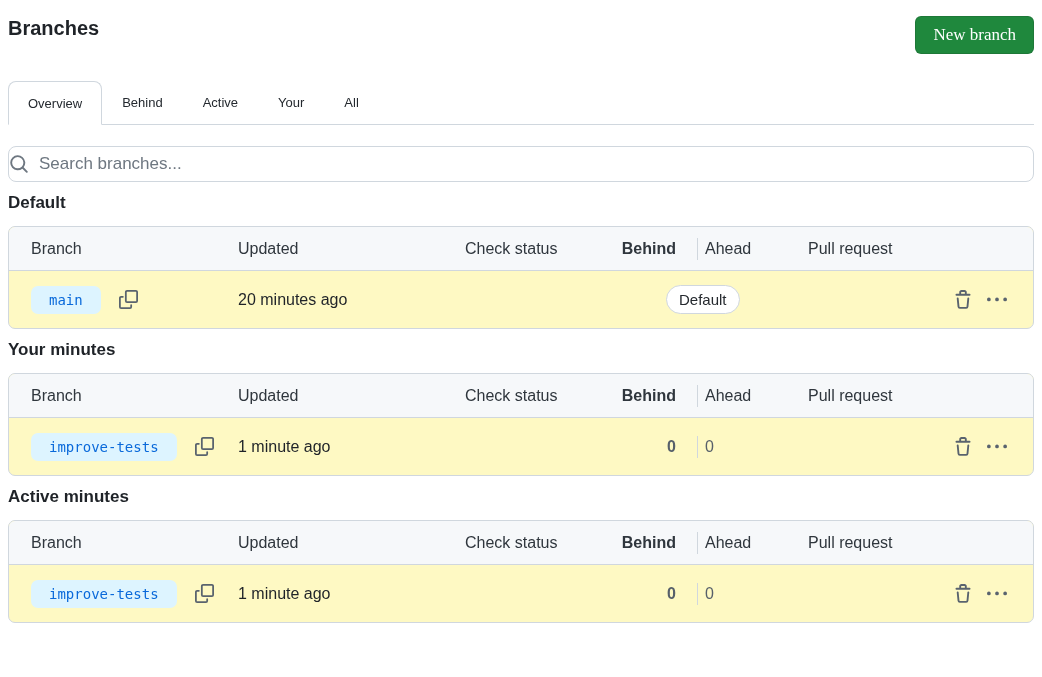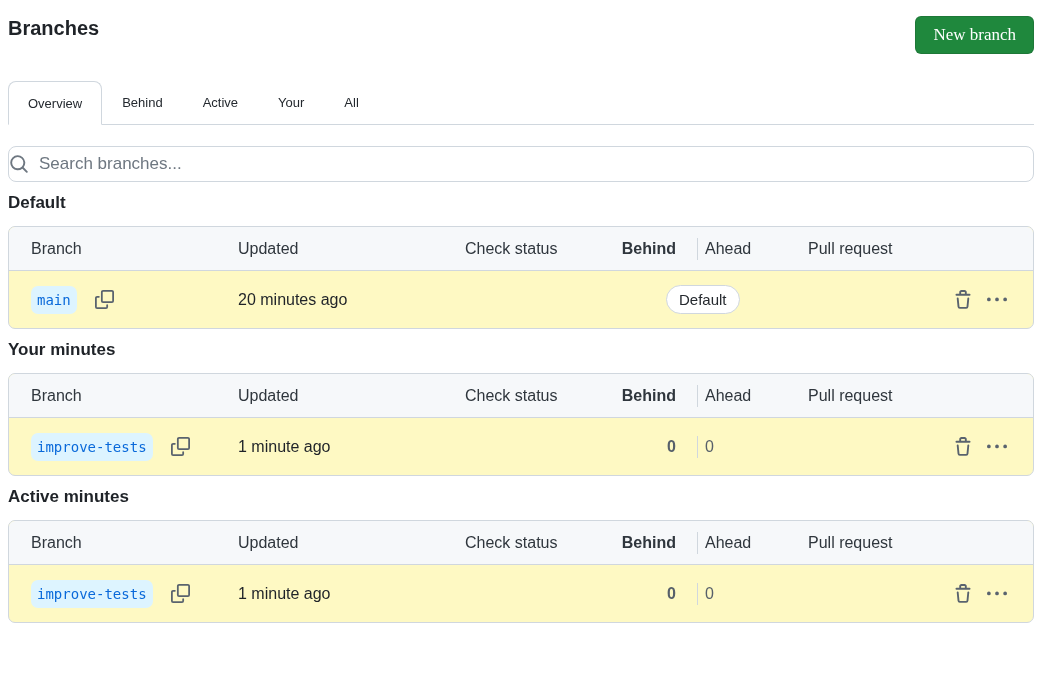--- a/index.html
+++ b/index.html
@@ -98,21 +98,21 @@
     width: 1px; height: 22px; background: #d0d7de;
   }
   .c-ahead { padding-left: 7px; }
   .c-count { color: #57606a; }
   .c-span45 { grid-column: 4 / 6; display: flex; align-items: center; height: 100%; }
   .c-actions { justify-content: flex-end; gap: 14px; padding-right: 26px; }
 
   .branch-badge {
     font-family: "DejaVu Sans Mono", monospace;
     font-size: 14px; color: #0969da; background: #ddf4ff;
-    padding: 5px 6px; border-radius: 7px; line-height: 18px;
+    padding: 5px 18px; border-radius: 7px; line-height: 18px;
     cursor: pointer; text-decoration: none;
   }
   .icon-btn {
     background: transparent; border: none; padding: 0; cursor: pointer;
     display: inline-flex; align-items: center; color: #59636e;
   }
   .default-pill {
     margin-left: 28px;
     border: 1px solid #d0d7de; border-radius: 999px;
     height: 29px; padding: 0 12px;

